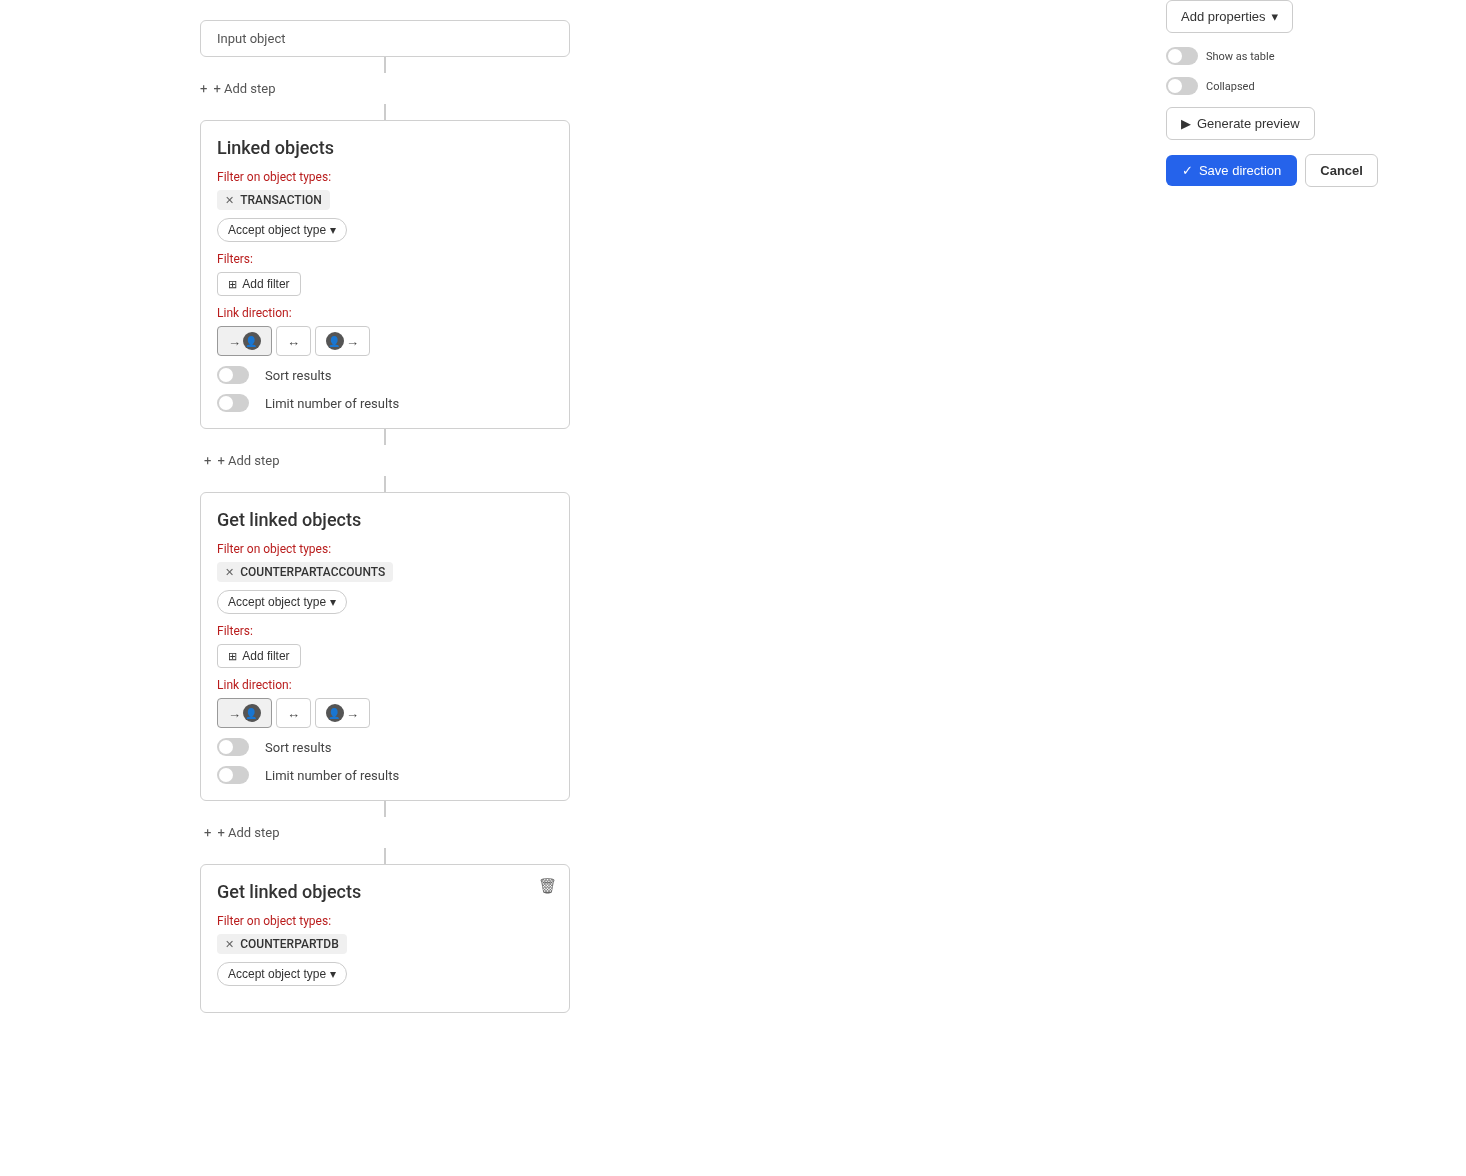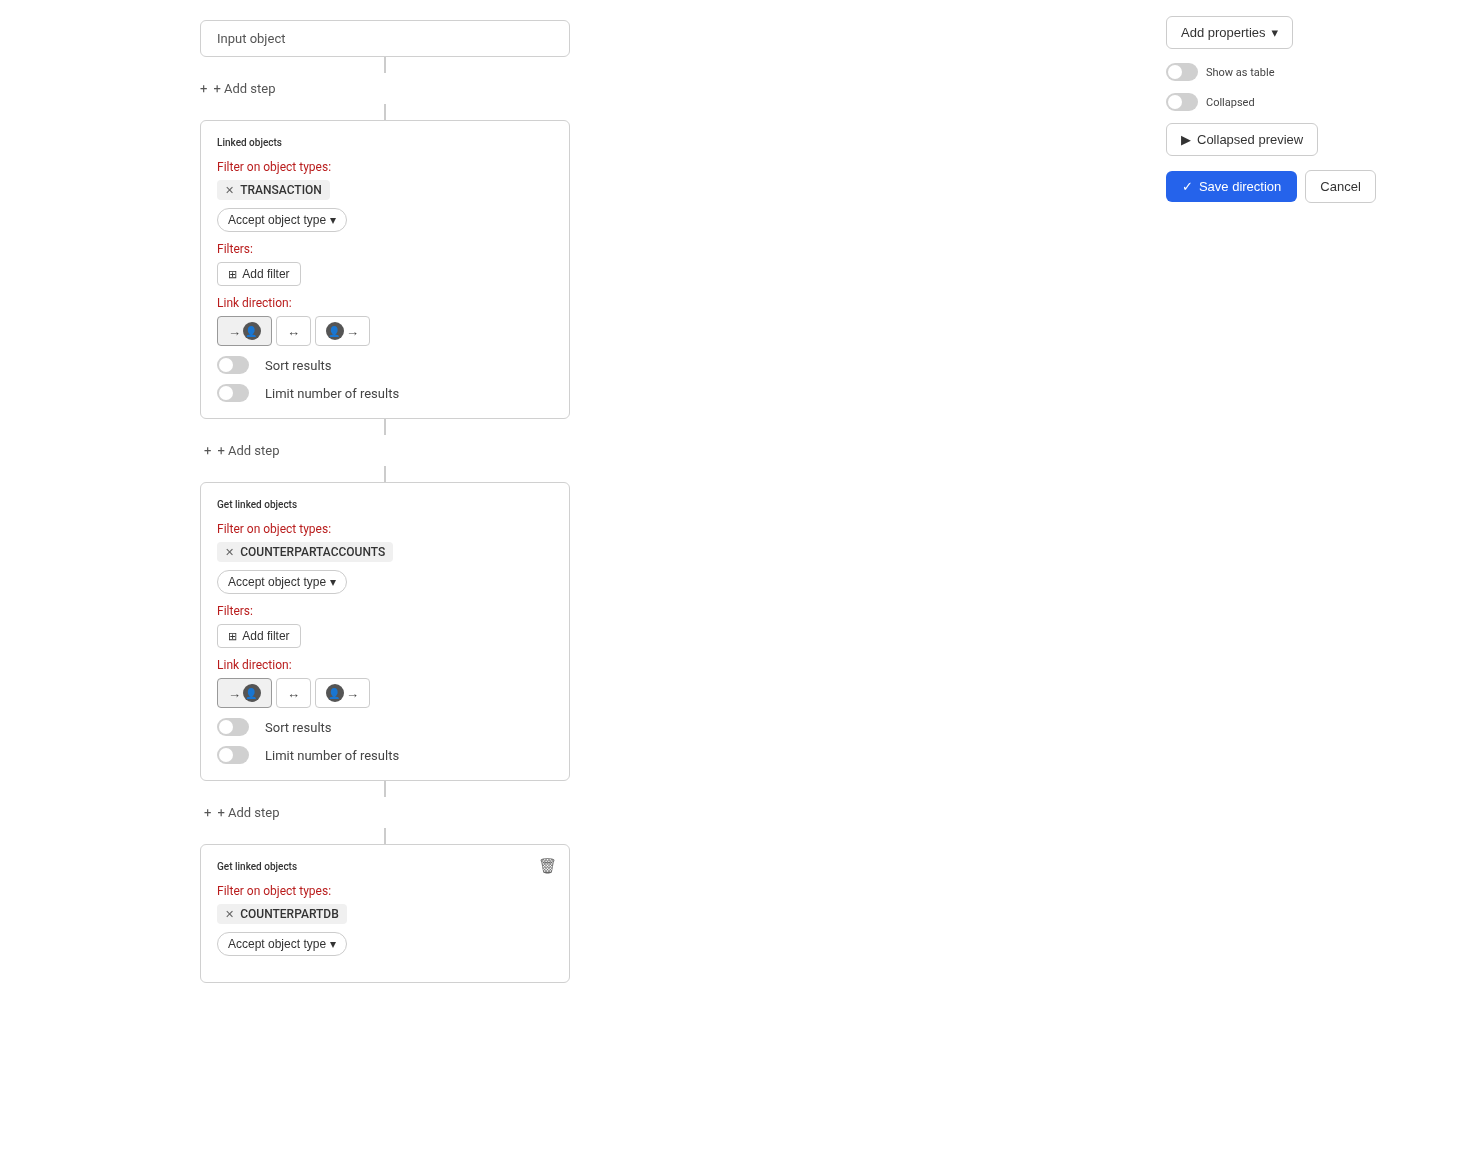--- a/index.html
+++ b/index.html
@@ -21,37 +21,37 @@
       flex: 1;
       padding: 20px 40px;
       display: flex;
       flex-direction: column;
       align-items: flex-start;
       padding-left: 200px;
     }
 
     .right-panel {
       width: 320px;
-      padding: 16px 20px;
+      padding: 0 20px;
       border-left: none;
       flex-shrink: 0;
     }
 
     
     .card {
       background: #fff;
       border: 1px solid #d0d0d0;
       border-radius: 6px;
       padding: 16px;
       width: 370px;
       position: relative;
     }
 
     .card-title {
-      font-size: 10px;
+      font-size: 18px;
       font-weight: 500;
       color: #333;
       margin-bottom: 12px;
     }
 
     .input-object-card {
       background: #fff;
       border: 1px solid #d0d0d0;
       border-radius: 6px;
       padding: 10px 16px;
@@ -235,20 +235,21 @@
     .cancel-btn {
       display: inline-flex;
       align-items: center;
       border: 1px solid #ccc;
       border-radius: 6px;
       padding: 8px 14px;
       font-size: 13px;
       background: #fff;
       cursor: pointer;
       color: #333;
+      font-weight: bold;
     }
 
     .person-icon {
       display: inline-flex;
       align-items: center;
       justify-content: center;
       width: 18px;
       height: 18px;
       background: #555;
       border-radius: 50%;
@@ -442,21 +443,21 @@
       <span>Show as table</span>
     </div>
 
     <div class="panel-toggle-row">
       <div class="toggle"></div>
       <span>Collapsed</span>
     </div>
 
     <button class="generate-preview-btn">
       <span>▶</span>
-      <span>Collapsed preview</span>
+      <span>Generate preview</span>
     </button>
 
     <div style="display:flex;align-items:center;">
       <button class="save-btn">
         <span>✓</span>
         <span>Save direction</span>
       </button>
       <button class="cancel-btn">
         <span>Cancel</span>
       </button>

